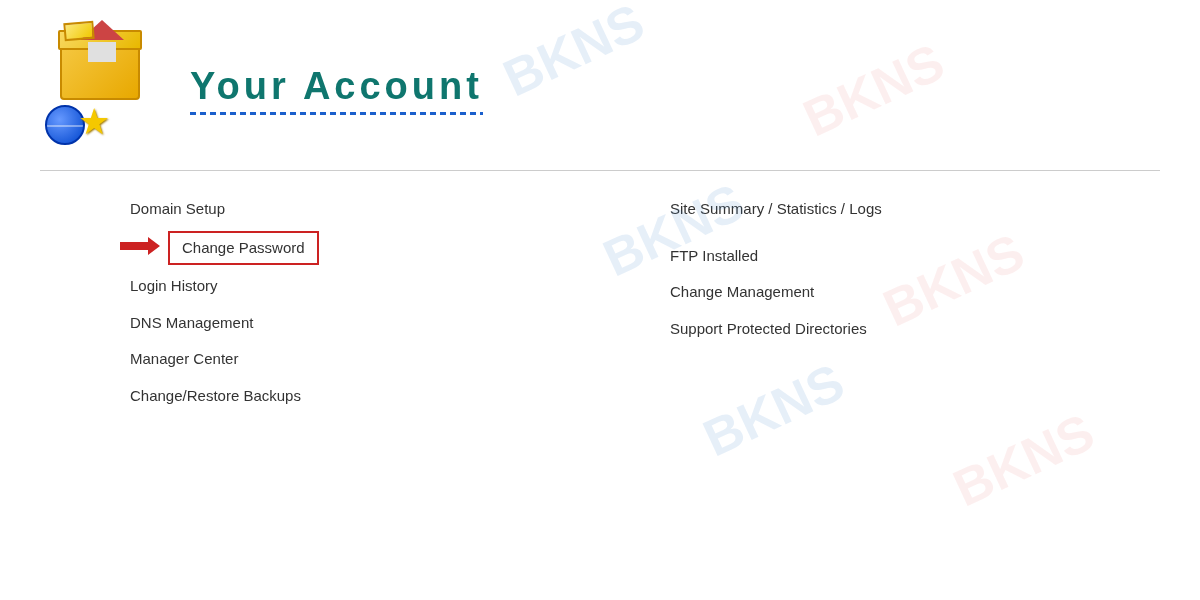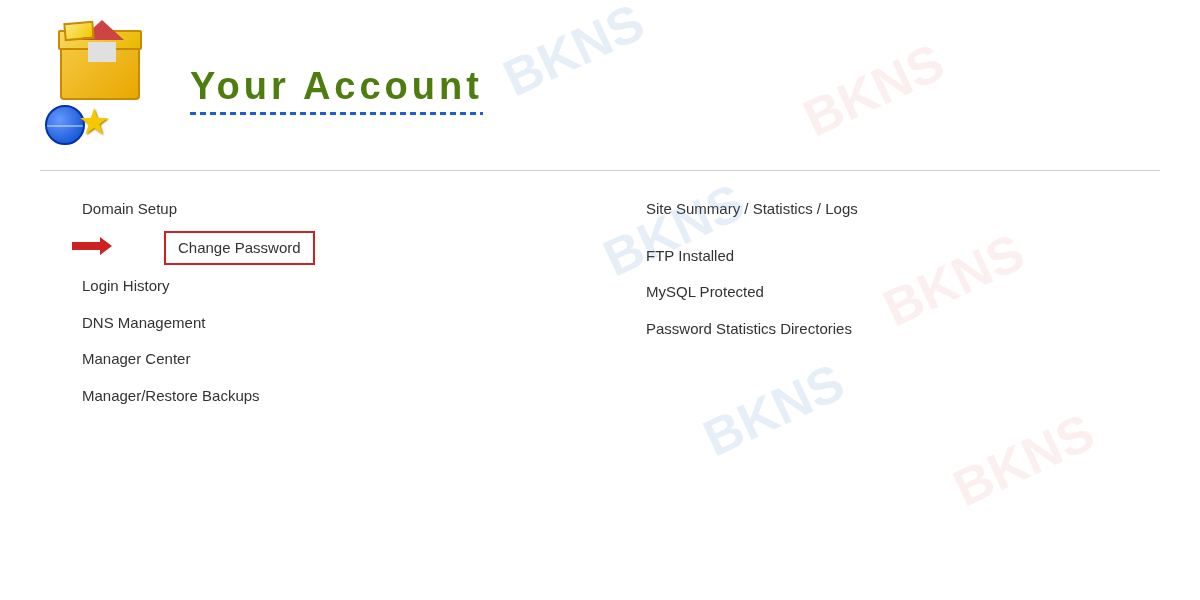--- a/index.html
+++ b/index.html
@@ -132,21 +132,21 @@
       left: 38px;
       font-size: 36px;
       color: #f5c800;
       text-shadow: 1px 1px 2px #a07800;
       line-height: 1;
     }
 
     .title-text {
       font-size: 38px;
       font-weight: bold;
-      color: #4d7c0f;
+      color: #0f766e;
       letter-spacing: 4px;
       font-family: Arial, sans-serif;
       text-shadow: none;
       position: relative;
     }
     .title-text::after {
       content: '';
       display: block;
       height: 3px;
       background: repeating-linear-gradient(
@@ -158,21 +158,21 @@
     }
 
     .divider {
       border: none;
       border-top: 1px solid #cccccc;
       margin: 0 40px 0 40px;
     }
 
     .content {
       display: flex;
-      padding: 20px 40px 20px 72px;
+      padding: 20px 40px 20px 120px;
       gap: 0;
     }
 
     .left-column {
       flex: 1;
       display: flex;
       flex-direction: column;
       gap: 0;
     }
 
@@ -198,21 +198,20 @@
       border: 2px solid #cc2222;
       display: inline-block;
       padding: 4px 12px;
       margin: 3px 0;
     }
 
     .arrow-container {
       display: flex;
       align-items: center;
       margin: 3px 0;
-      gap: 44px;
     }
 
     
     .arrow-svg {
       display: inline-block;
       margin-right: 8px;
       flex-shrink: 0;
     }
 
     .right-item-first {
@@ -267,26 +266,26 @@
       <a class="menu-item highlighted" style="margin:0;">Change Password</a>
     </div>
 
     <a class="menu-item">Login History</a>
 
     <a class="menu-item">DNS Management</a>
 
     <a class="menu-item">Manager Center</a>
 
 
-    <a class="menu-item">Manager/Restore Backups</a>
+    <a class="menu-item">Change/Restore Backups</a>
 
   </div>
 
   <div class="right-column">
 
     <a class="menu-item right-item-first">Site Summary / Statistics / Logs</a>
     <a class="menu-item">FTP Installed</a>
-    <a class="menu-item">MySQL Protected</a>
-    <a class="menu-item">Password Statistics Directories</a>
+    <a class="menu-item">Change Management</a>
+    <a class="menu-item">Support Protected Directories</a>
 
   </div>
 
 </div>
 
 </body></html>

